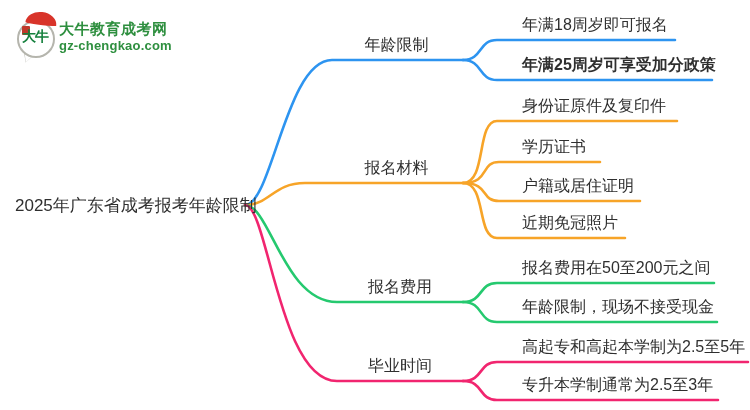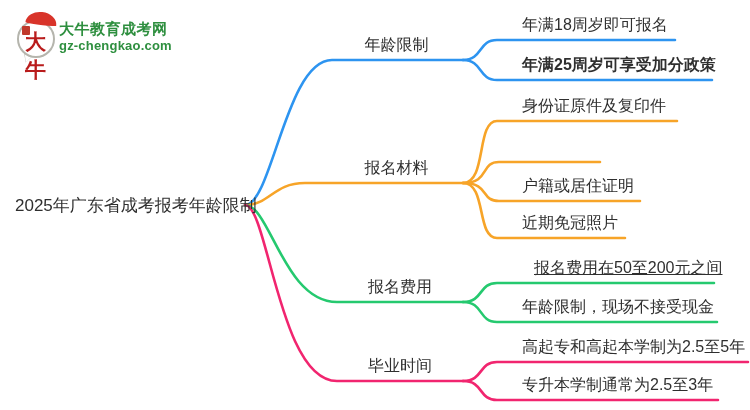--- a/index.html
+++ b/index.html
@@ -10,21 +10,21 @@
   
   .logo{position:absolute;left:15px;top:10px;display:flex;align-items:flex-start;}
   .logo-icon{position:relative;width:44px;height:58px;flex:0 0 auto;}
   .bubble{position:absolute;left:2px;top:10px;width:34px;height:34px;border-radius:50%;
           background:#fff;border:2px solid #b5b5ad;}
   .hat{position:absolute;left:11px;top:2px;width:31px;height:13px;background:#d8342a;
        border-radius:55% 55% 48% 48% / 100% 100% 10% 10%;transform:rotate(7deg);}
   .seal{position:absolute;left:7px;top:16px;width:8px;height:9px;background:#c0392b;border-radius:1px;}
   .logo-mark{position:absolute;left:4px;top:18px;width:32px;text-align:center;
              font-family:"DejaVu Serif","Liberation Serif",serif;
-             font-size:21px;font-weight:bold;color:#b91c1c;letter-spacing:-1px;}
+             font-size:14px;font-weight:bold;color:#15803d;letter-spacing:-1px;}
   .tail{position:absolute;left:8px;top:42px;width:0;height:0;
         border-left:4px solid transparent;border-right:7px solid transparent;
         border-top:11px solid #fff;transform:rotate(14deg);}
   .tail-edge{position:absolute;left:7px;top:41px;width:0;height:0;
         border-left:5px solid transparent;border-right:8px solid transparent;
         border-top:12px solid #b5b5ad;transform:rotate(14deg);}
   .logo-text{margin-left:0;padding-top:9px;}
   .site-name{font-size:15px;font-weight:bold;letter-spacing:0.5px;line-height:19px;}
   .site-url{font-size:13px;font-weight:bold;line-height:15px;letter-spacing:0.2px;}
   
@@ -88,22 +88,23 @@
 
   <div class="b-label" style="left:330px;top:158px;width:133px;">报名材料</div>
   <div class="b-label" style="left:330px;top:35px;width:133px;">年龄限制</div>
   <div class="b-label" style="left:337px;top:277px;width:126px;">报名费用</div>
   <div class="b-label" style="left:337px;top:356px;width:126px;">毕业时间</div>
 
   <div class="leaf" style="left:522px;top:15px;">年满18周岁即可报名</div>
   <div class="leaf" style="left:522px;top:55px;font-weight:bold;">年满25周岁可享受加分政策</div>
 
   <div class="leaf" style="left:522px;top:96px;">身份证原件及复印件</div>
+  <div class="leaf" style="left:522px;top:137px;">学历证书</div>
   <div class="leaf" style="left:522px;top:176px;">户籍或居住证明</div>
   <div class="leaf" style="left:522px;top:213px;">近期免冠照片</div>
 
-  <div class="leaf" style="left:534px;top:258px;text-decoration:underline;">报名费用在50至200元之间</div>
+  <div class="leaf" style="left:522px;top:258px;">报名费用在50至200元之间</div>
   <div class="leaf" style="left:522px;top:297px;">年龄限制，现场不接受现金</div>
 
   <div class="leaf" style="left:522px;top:337px;">高起专和高起本学制为2.5至5年</div>
   <div class="leaf" style="left:522px;top:375px;">专升本学制通常为2.5至3年</div>
 
 </div>
 
 </body></html>

